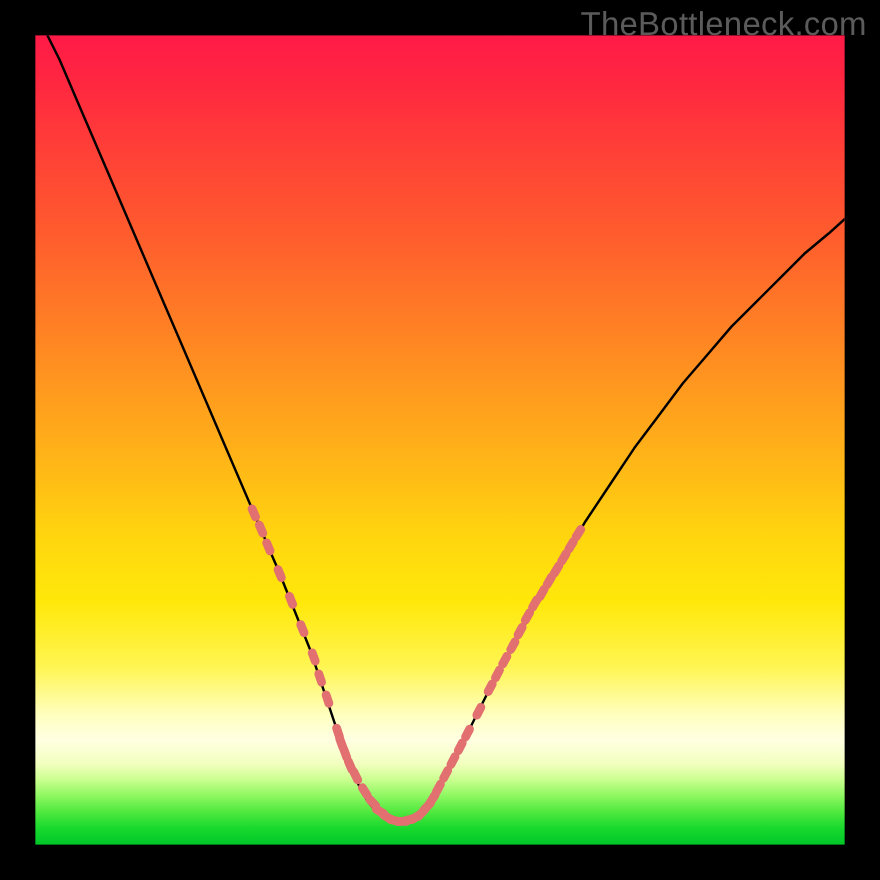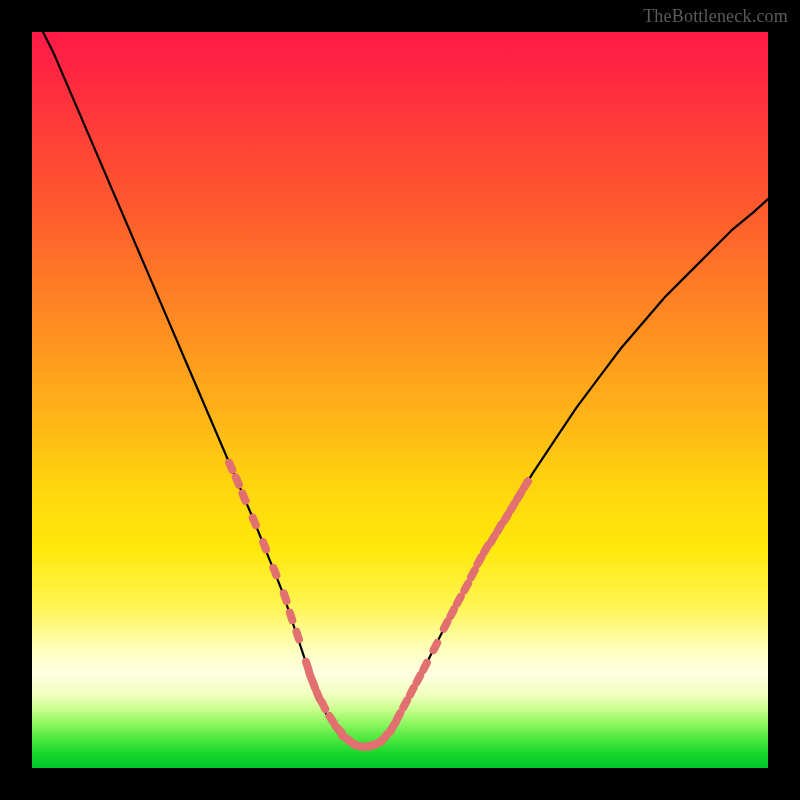--- a/index.html
+++ b/index.html
@@ -60,23 +60,23 @@
     top: 0;
     left: 0;
     width: 100%;
     height: 100%;
   }
   .watermark {
     position: absolute;
     top: 6px;
     right: 12px;
     color: #5b5b5b;
-    font-size: 18px;
+    font-size: 30px;
     font-weight: 500;
-    font-family: Liberation Serif, serif;
+    font-family: Liberation Sans, sans-serif;
     letter-spacing: 0.2px;
   }
 </style>
 </head>
 <body>
 
 <div class="frame">
   <div class="watermark">TheBottleneck.com</div>
   <div class="plot-area">
     <div class="gradient-back"></div>

